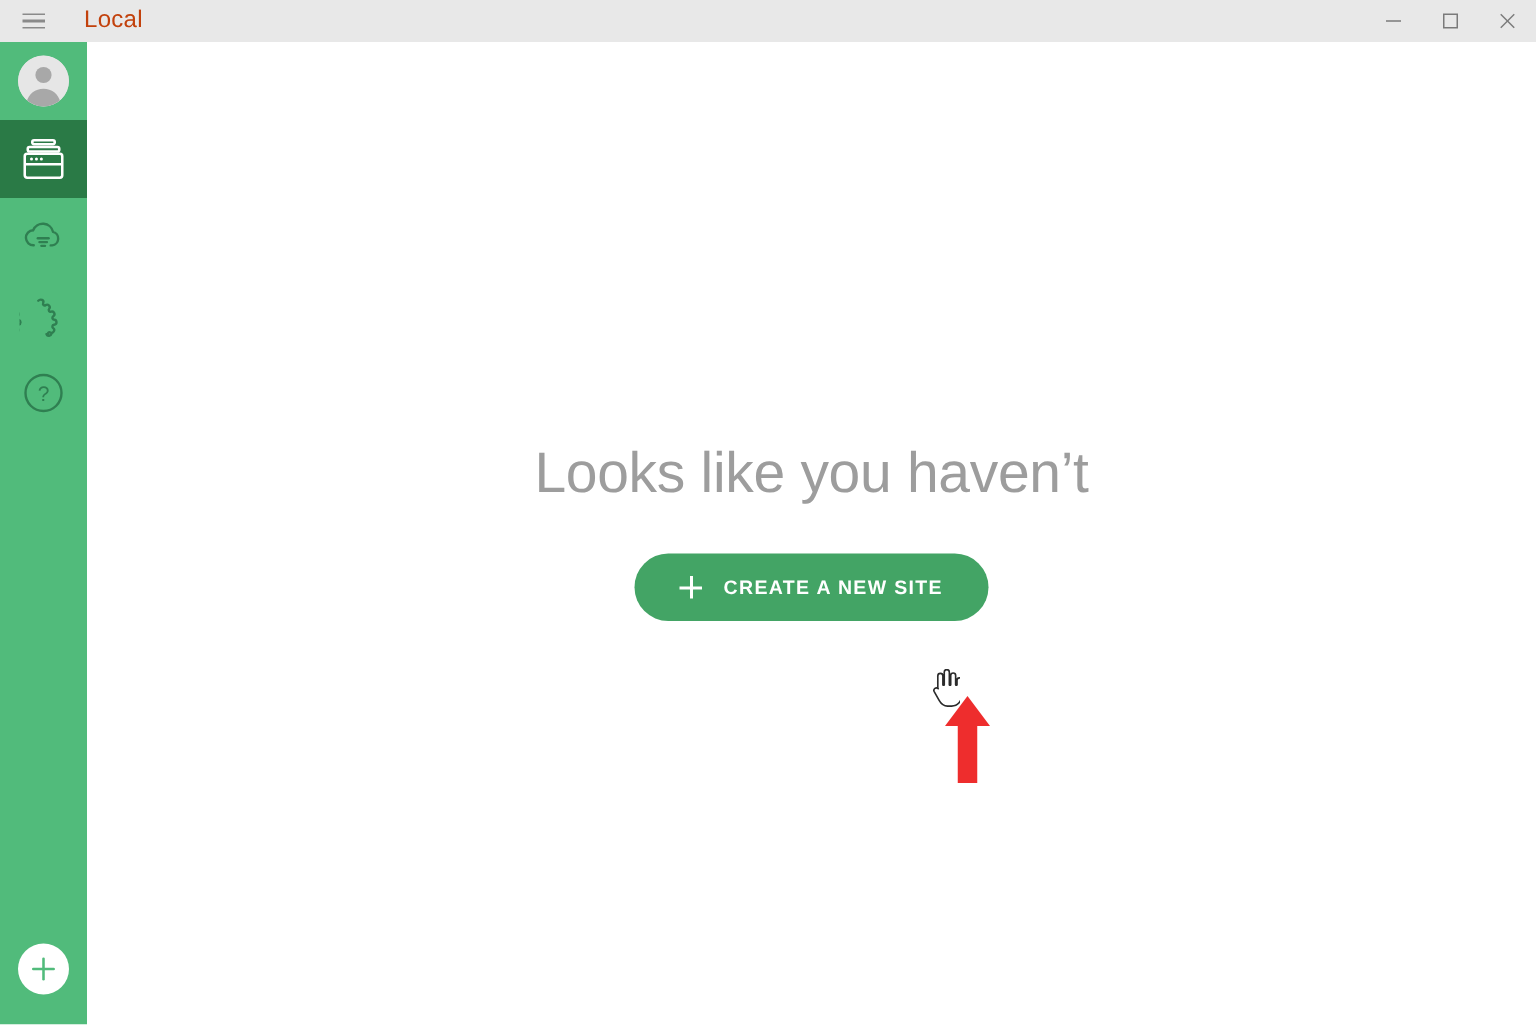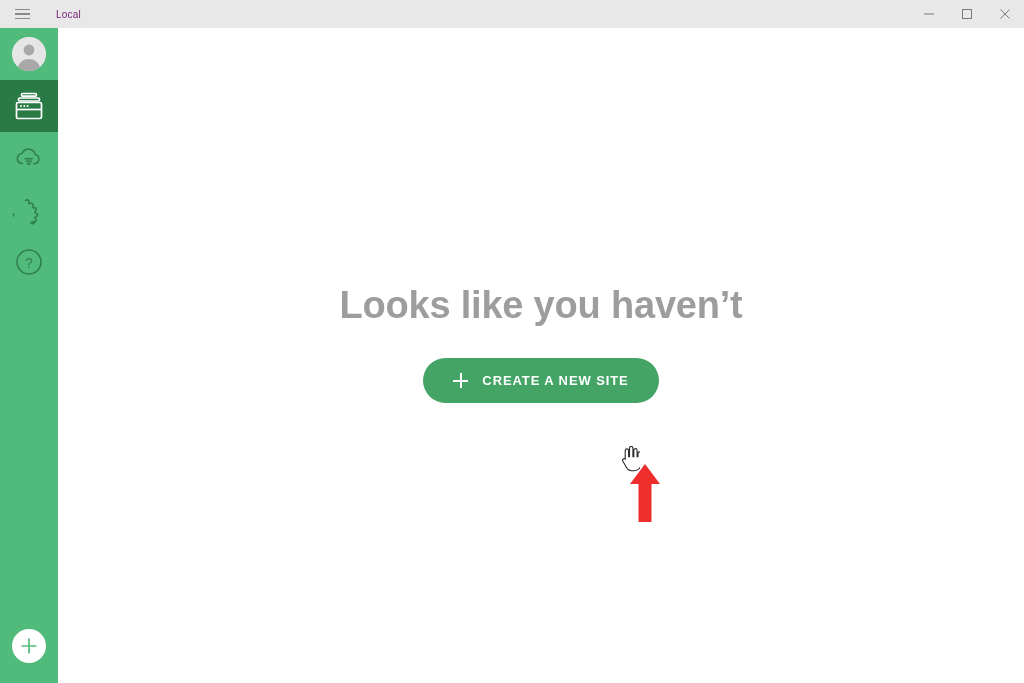--- a/index.html
+++ b/index.html
@@ -42,22 +42,22 @@
     gap: 3px;
     cursor: pointer;
   }
   .hamburger span {
     display: block;
     width: 15px;
     height: 1.5px;
     background: #8a8a8a;
   }
   .app-title {
-    font-size: 10px;
-    color: #701a75;
+    font-size: 16px;
+    color: #c2410c;
     letter-spacing: 0.2px;
     margin-left: 12px;
     user-select: none;
   }
   .win-controls {
     position: absolute;
     right: 0;
     top: 0;
     height: 28px;
     display: flex;
@@ -135,22 +135,22 @@
     position: absolute;
     left: 0;
     top: 255px;
     width: 966px;
     text-align: center;
   }
   .empty-heading {
     font-size: 38px;
     line-height: 44px;
     color: #9d9d9d;
-    font-weight: 700;
-    margin: 0;
+    font-weight: 400;
+    margin: 11px;
     letter-spacing: -0.2px;
     user-select: none;
   }
   .cta-wrap {
     margin-top: 31px;
     display: flex;
     justify-content: center;
   }
   .cta-button {
     position: relative;

